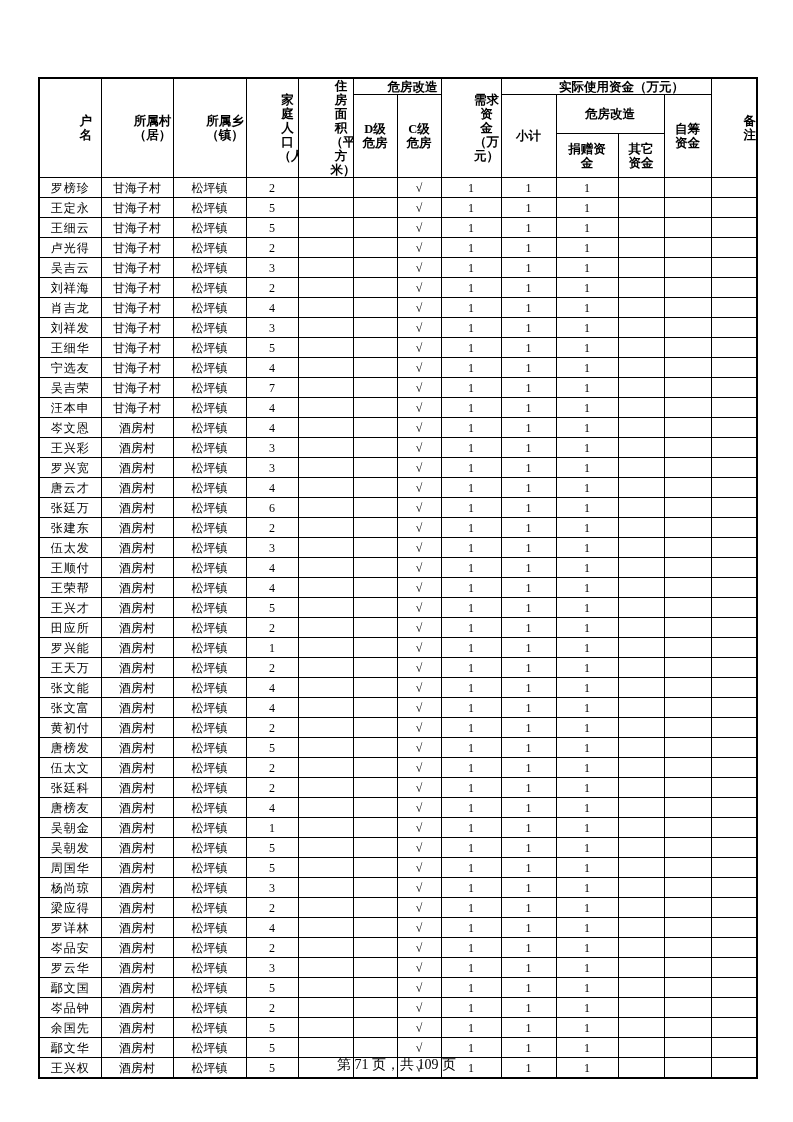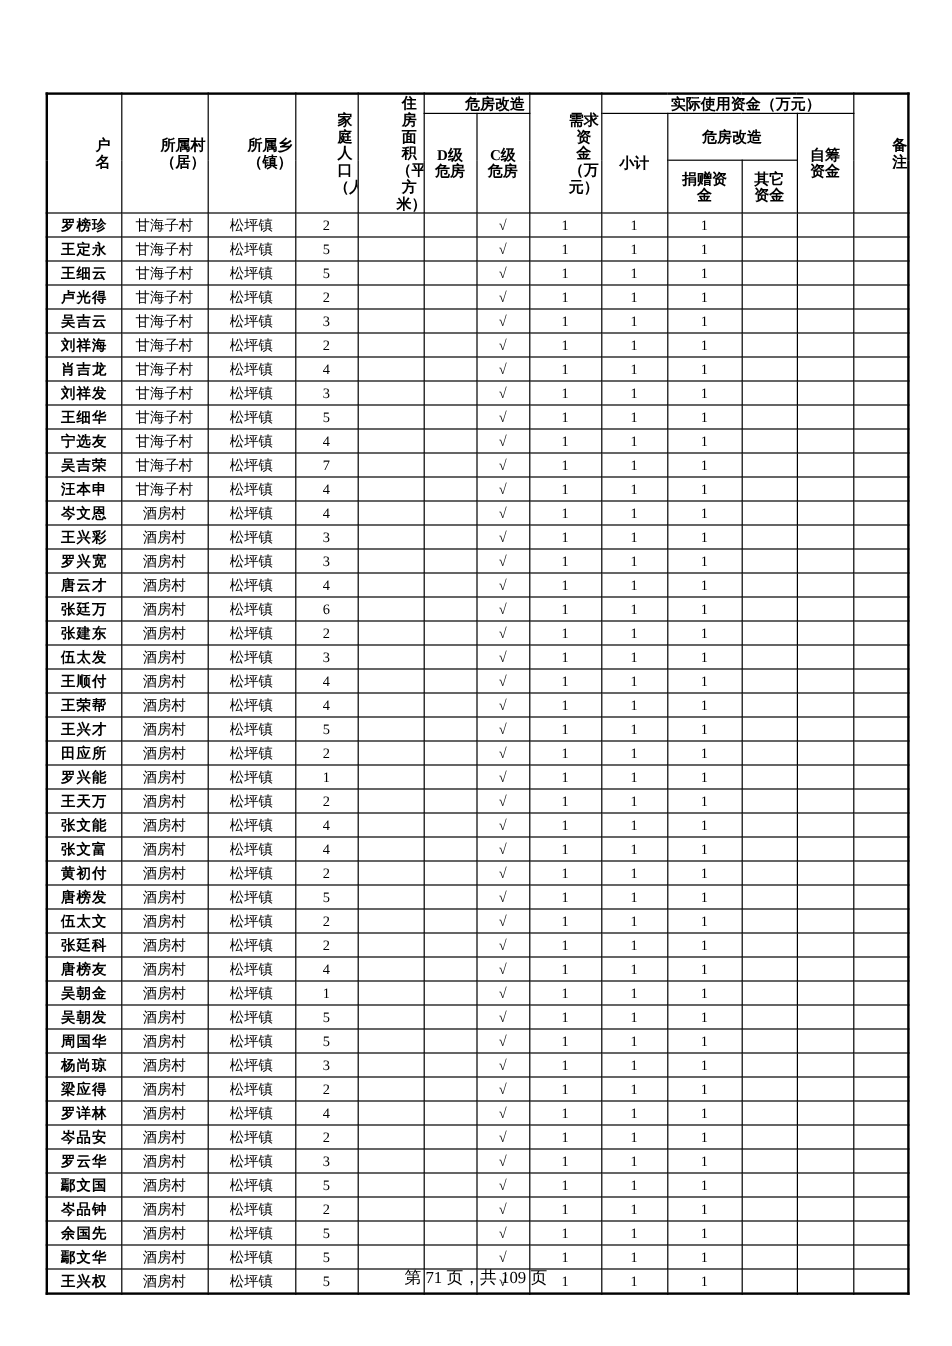--- a/index.html
+++ b/index.html
@@ -41,21 +41,21 @@
   }
   tr.hrow1 th { height: 15px; padding-left: 32px; }
   tr.hrow2 th { height: 16px; }
   tr.hrow3 th { height: 43px; margin-top: 36px; }
   table.roster tbody td {
     height: 19px;
     font-size: 12px;
     line-height: 1.0;
     white-space: nowrap;
   }
-  td.c-name { letter-spacing: 1px; font-weight: bold; }
+  td.c-name { letter-spacing: 1px; }
   .page-footer {
     position: absolute;
     left: 0;
     top: 1056px;
     width: 100%;
     text-align: center;
     font-size: 14px;
     color: #000;
   }
 </style>

